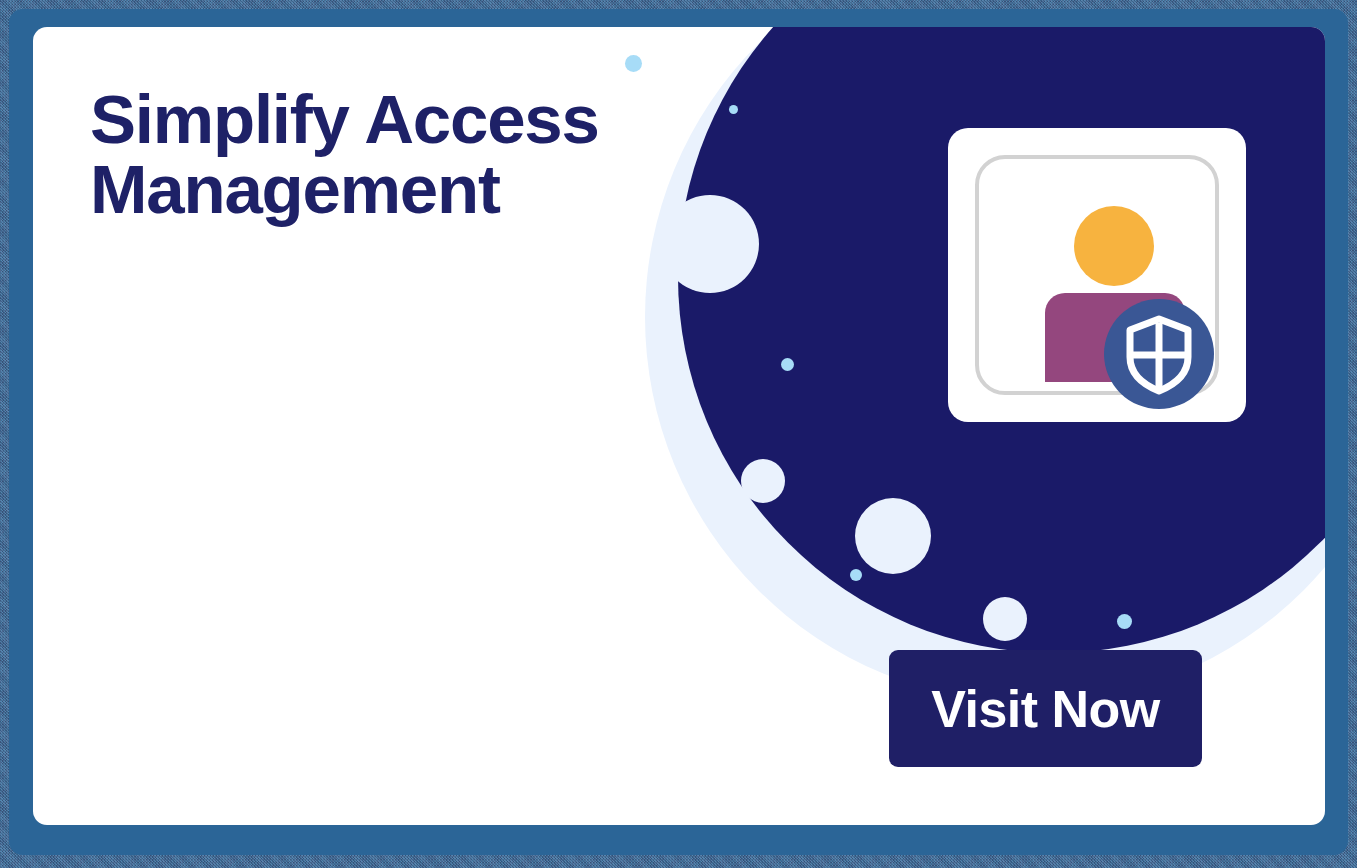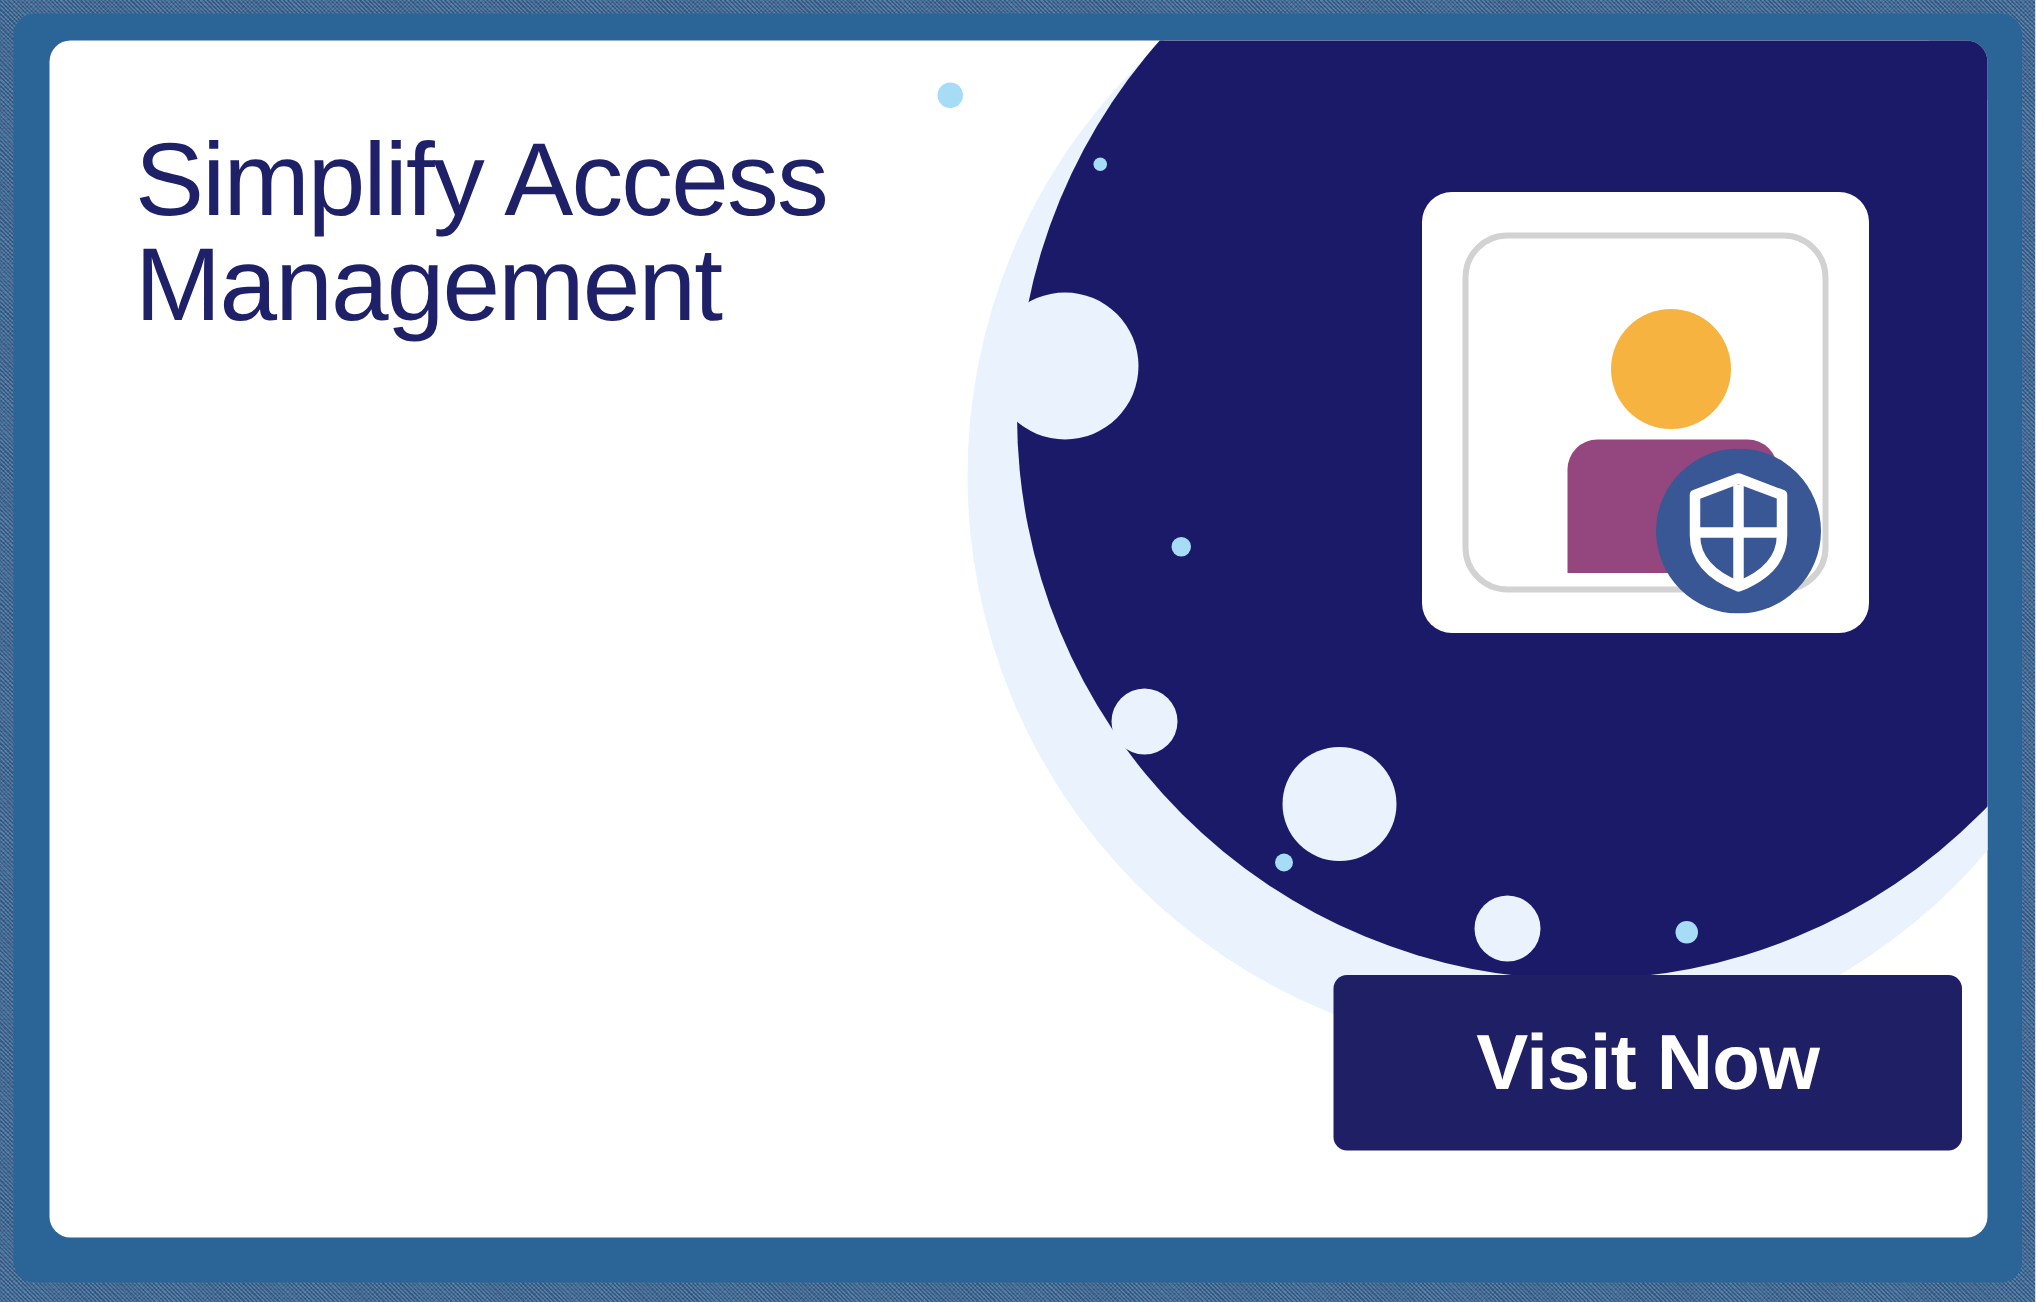--- a/index.html
+++ b/index.html
@@ -103,21 +103,21 @@
     position: absolute;
     left: 57px;
     top: 58px;
     width: 700px;
   }
   .headline {
     margin: 0;
     font-family: "Liberation Sans", sans-serif;
     font-size: 69px;
     line-height: 1.02;
-    font-weight: 400;
+    font-weight: 700;
     letter-spacing: -1.2px;
     color: #1e2167;
     width: 620px;
   }
   .body-copy {
     margin: 0;
     margin-top: 55px;
     font-family: "Liberation Sans", sans-serif;
     font-size: 46px;
     line-height: 1.37;
@@ -171,21 +171,21 @@
     top: 140px;
     width: 110px;
     height: 110px;
   }
 
   
   .cta {
     position: absolute;
     left: 856px;
     top: 623px;
-    width: 419px;
+    width: 313px;
     height: 117px;
     background: #1f1f66;
     border: none;
     border-radius: 9px;
     color: #ffffff;
     font-family: "Liberation Sans", sans-serif;
     font-size: 52px;
     font-weight: 700;
     letter-spacing: -0.5px;
     cursor: pointer;

